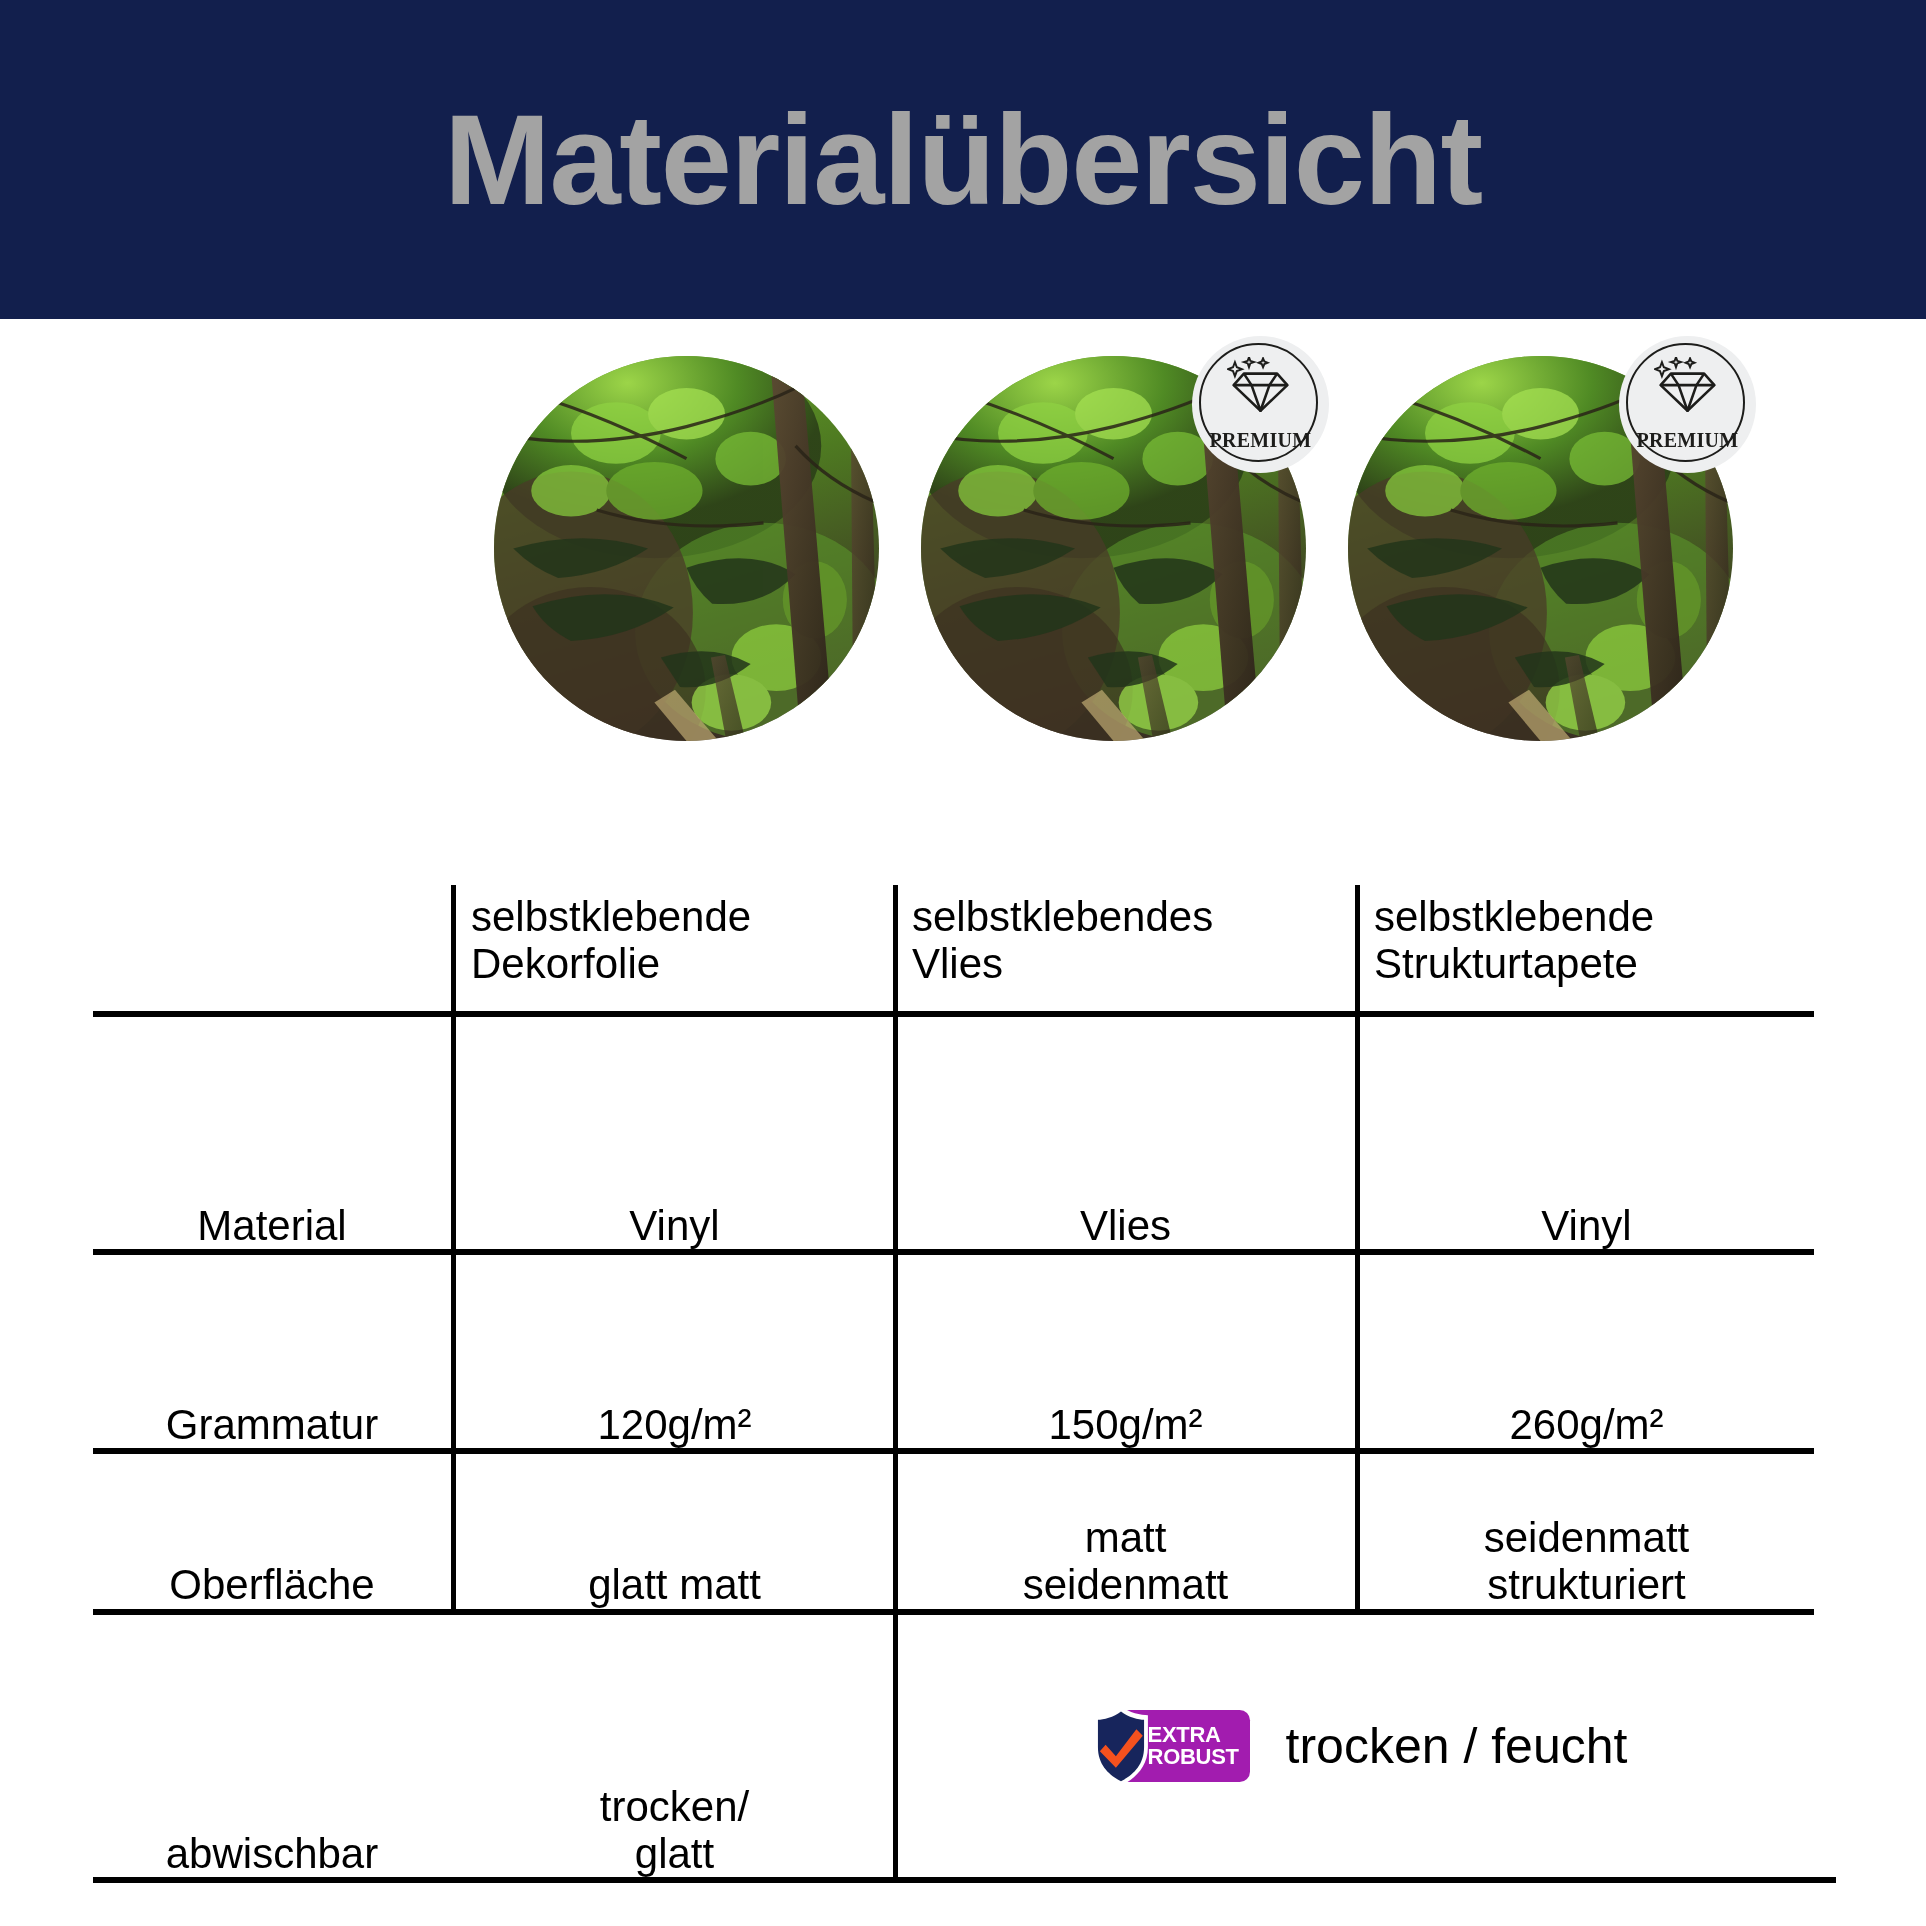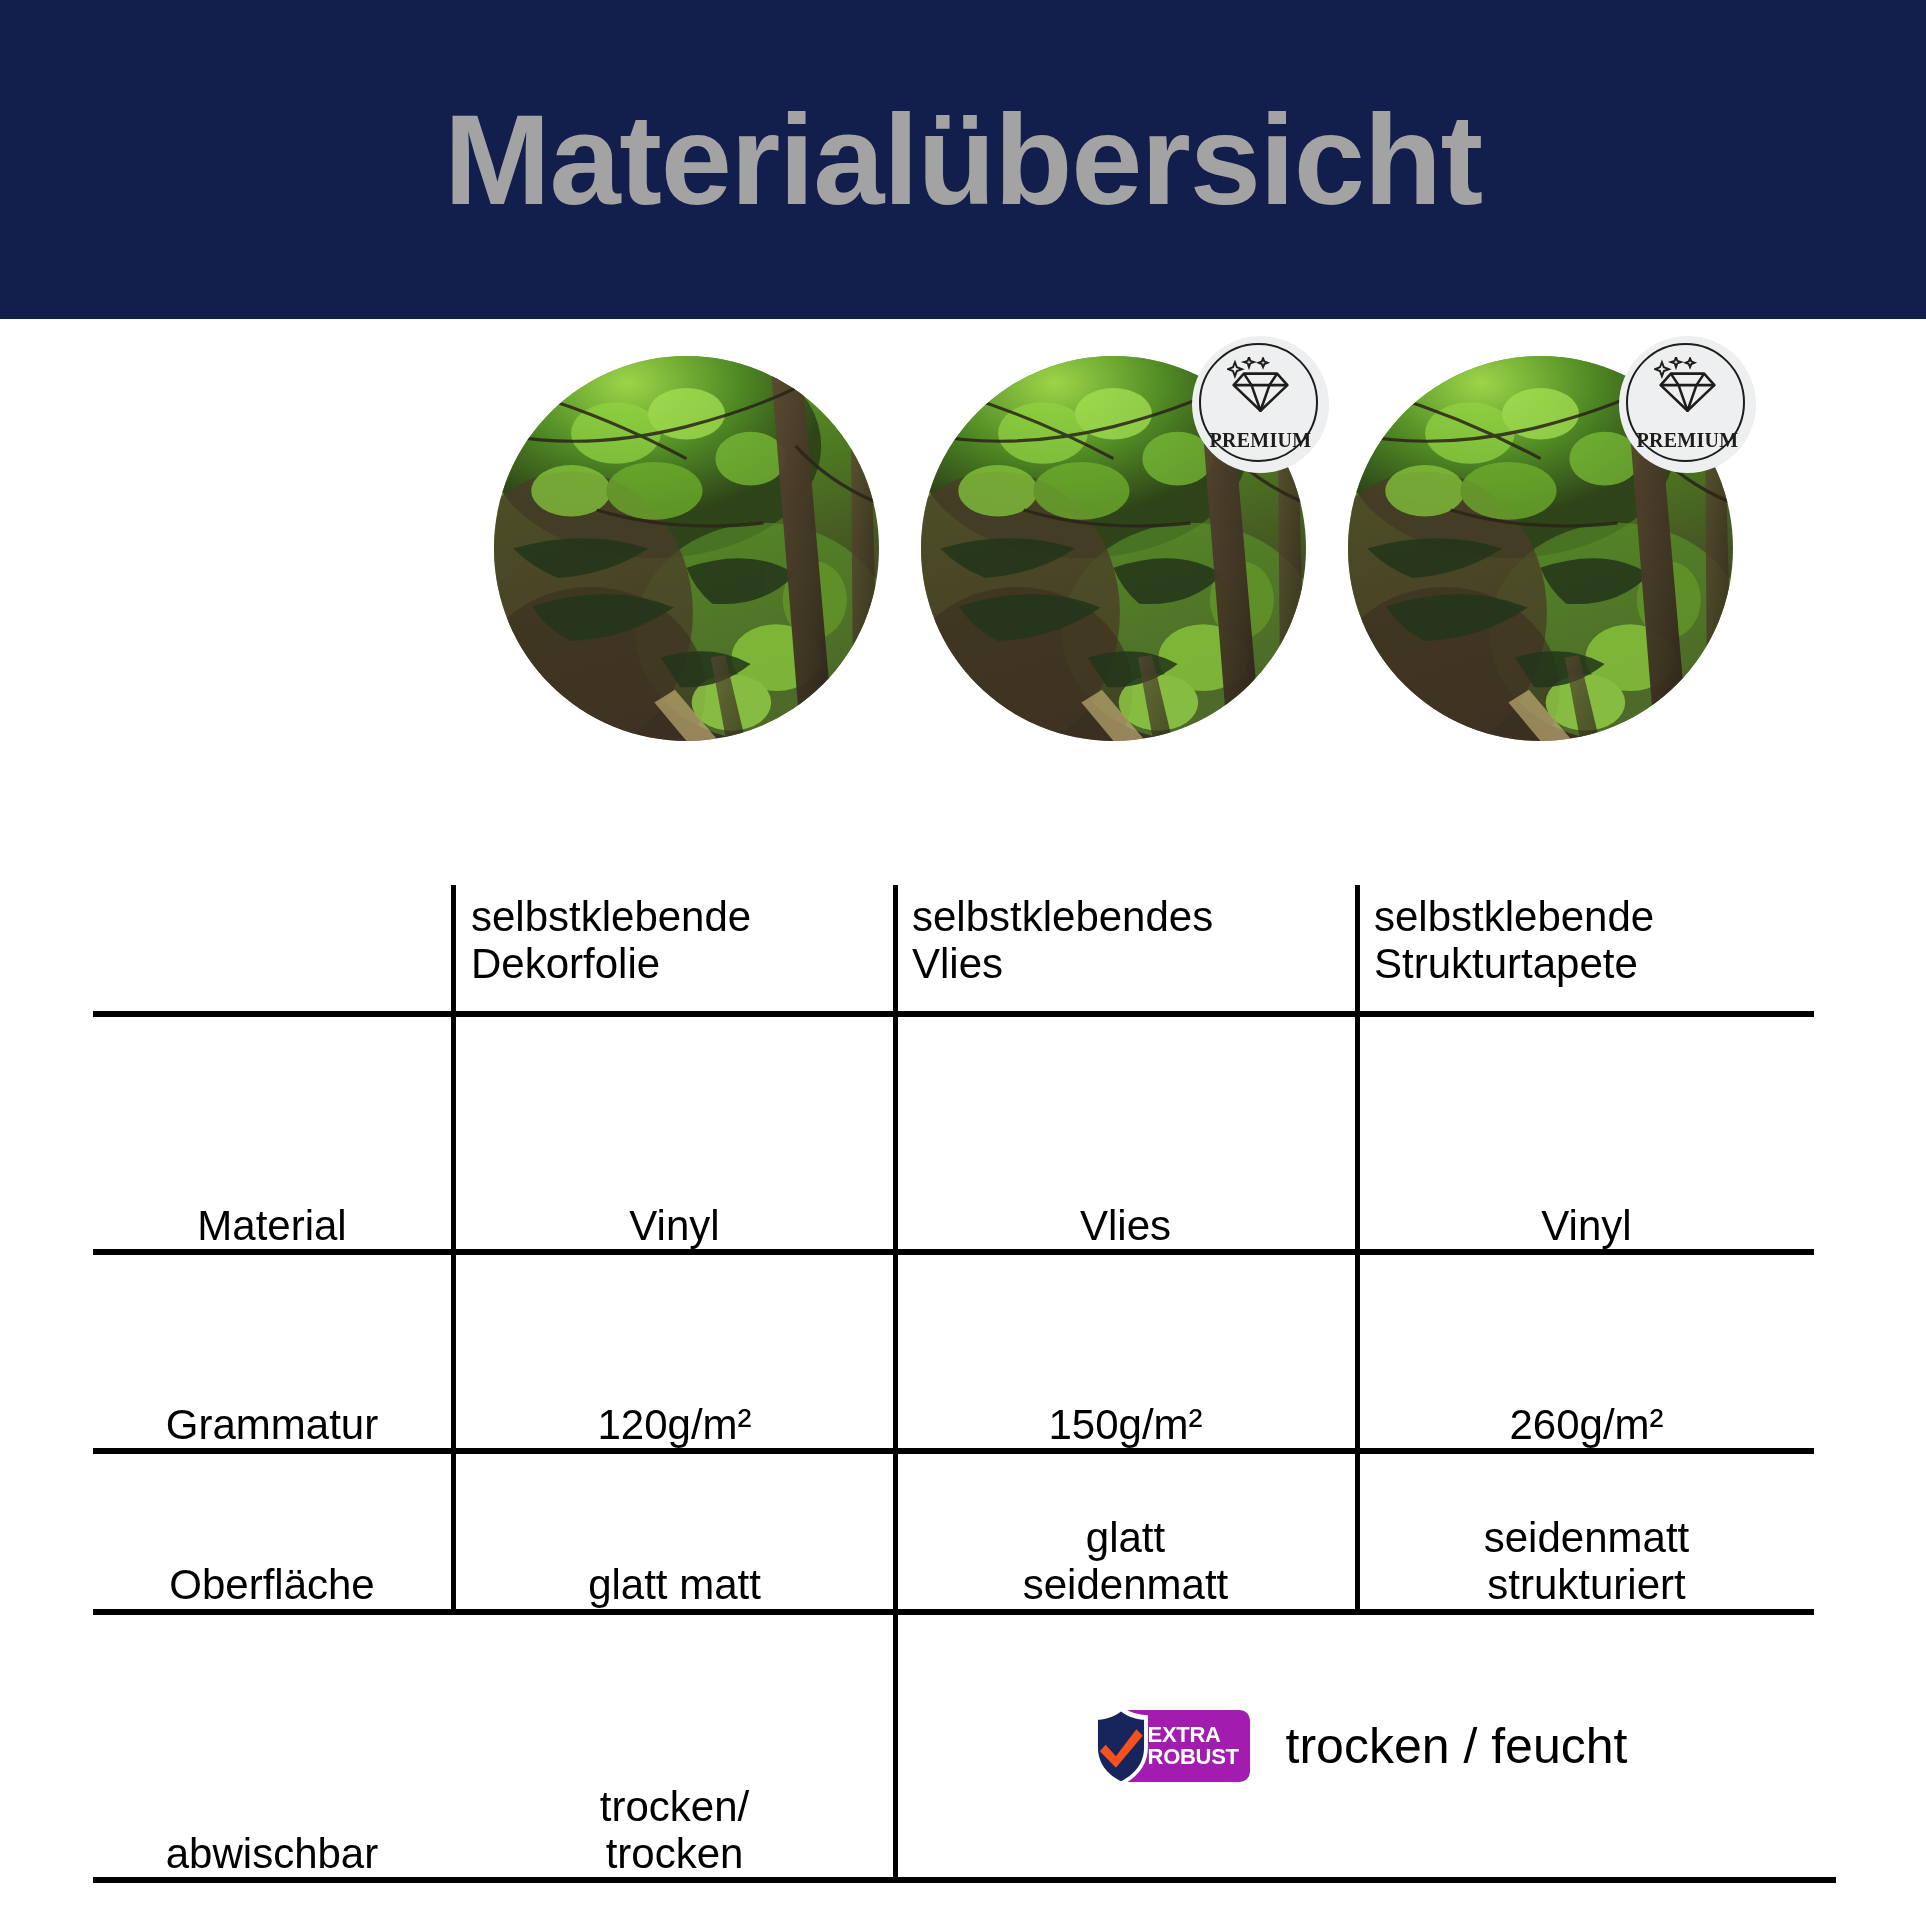--- a/index.html
+++ b/index.html
@@ -443,38 +443,38 @@
   </div>
 
   <div class="cell center" style="left:0; top:569px; width:358px; height:154px;">
     <span class="txt">Oberfläche</span>
   </div>
   <div class="cell center" style="left:363px; top:569px; width:437px; height:154px;">
     <span class="txt">glatt matt</span>
   </div>
   <div class="cell center" style="left:804px; top:569px; width:457px; height:154px;">
     <span class="txt">
-      <span style="display:block">glatt</span>
+      <span style="display:block">matt</span>
       <span style="display:block">seidenmatt</span>
     </span>
   </div>
   <div class="cell center" style="left:1266px; top:569px; width:455px; height:154px;">
     <span class="txt">
       <span style="display:block">seidenmatt</span>
       <span style="display:block">strukturiert</span>
     </span>
   </div>
 
   <div class="cell center" style="left:0; top:730px; width:358px; height:262px;">
     <span class="txt">abwischbar</span>
   </div>
   <div class="cell center" style="left:363px; top:730px; width:437px; height:262px;">
     <span class="txt">
       <span style="display:block">trocken/</span>
-      <span style="display:block">trocken</span>
+      <span style="display:block">glatt</span>
     </span>
   </div>
 
   <div class="robust-cell" style="left:804px; top:730px; width:916px; height:262px;">
     <div class="robust-badge">
       <div class="robust-plate">
         <span>EXTRA</span>
         <span>ROBUST</span>
       </div>
       <svg class="robust-shield" viewBox="0 0 96 128" xmlns="http://www.w3.org/2000/svg">

